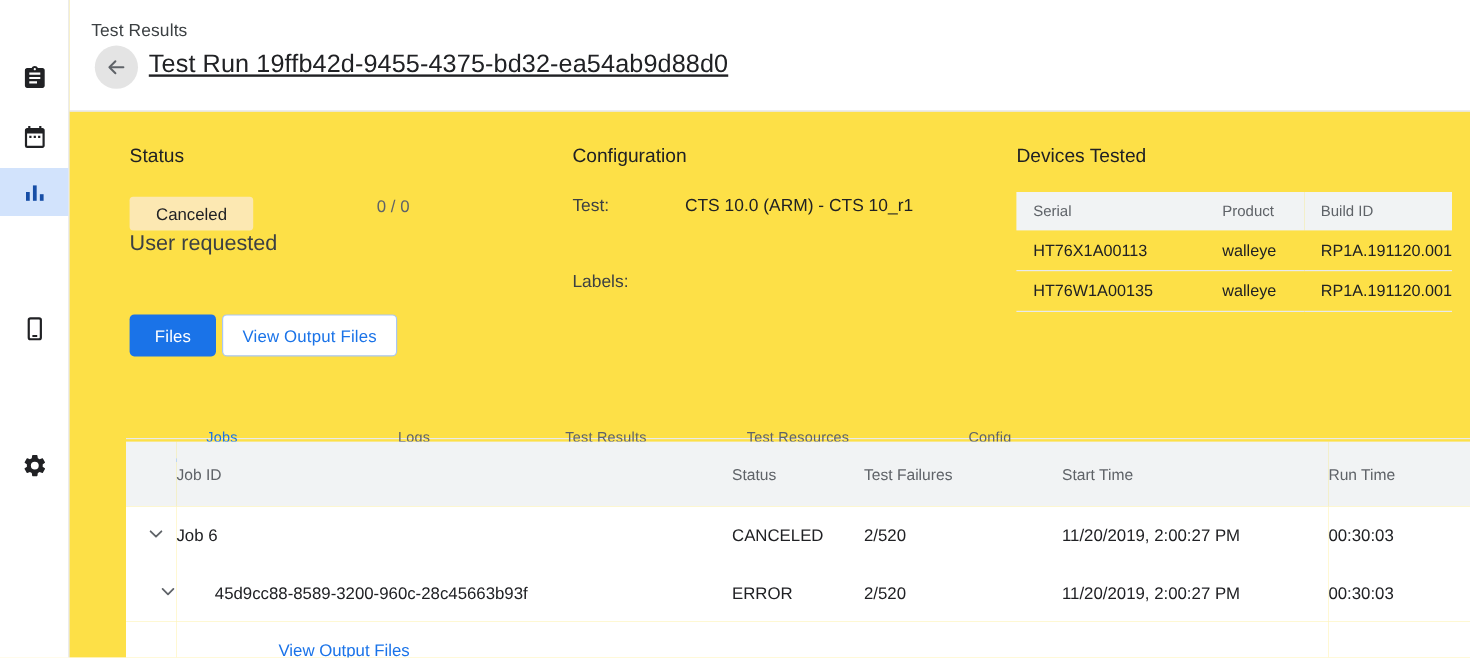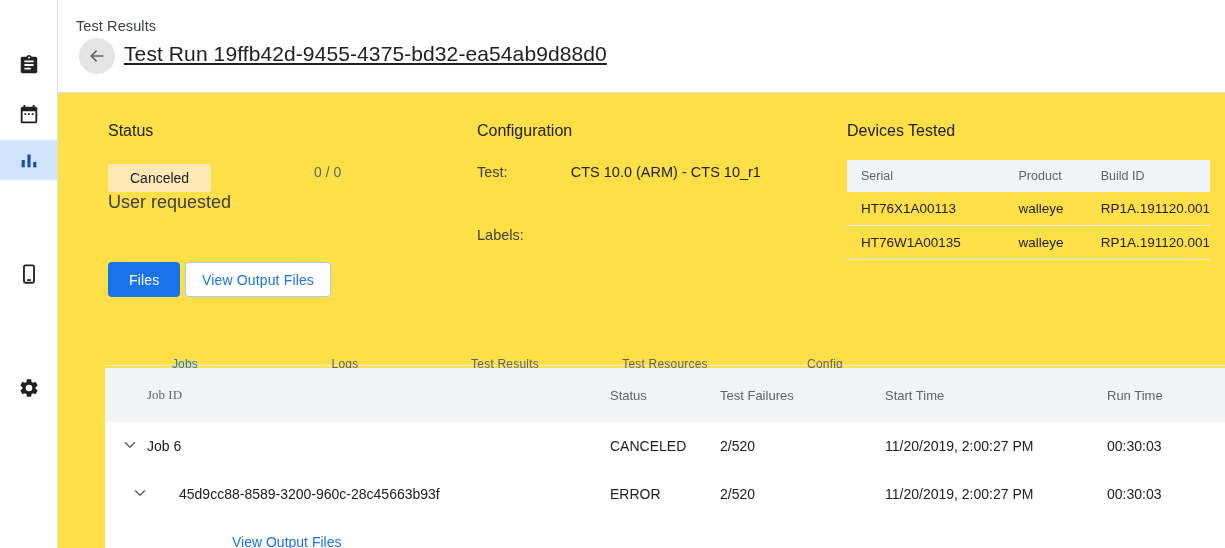--- a/index.html
+++ b/index.html
@@ -126,21 +126,21 @@
   #jobs-table thead th {
     background: #f1f3f4; color: #5f6368; font-weight: 400;
     text-align: left; font-size: 13px; height: 54px;
     vertical-align: middle; padding: 0;
   }
   #jobs-table tbody td {
     font-size: 14px; color: #202124; height: 48px;
     vertical-align: middle; padding: 0; background: #fff;
   }
   #jobs-table .col-expand  { width: 42px; }
-  #jobs-table .col-jobid   { width: 463px; font-family: Liberation Serif, serif; }
+  #jobs-table .col-jobid   { width: 463px; }
   #jobs-table .col-status  { width: 110px; }
   #jobs-table .col-fail    { width: 165px; }
   #jobs-table .col-start   { width: 222px; }
   #jobs-table .col-run     { width: 118px; }
   .chevron { display: inline-block; width: 18px; height: 18px; }
   .chevron svg { display: block; }
   .expand-cell { cursor: pointer; text-align: right; padding-right: 8px !important; }
   .nested-indent { padding-left: 32px !important; }
   .link-cell { padding-left: 85px !important; }
   .out-link { color: #1a73e8; font-size: 14px; text-decoration: none; cursor: pointer; }

